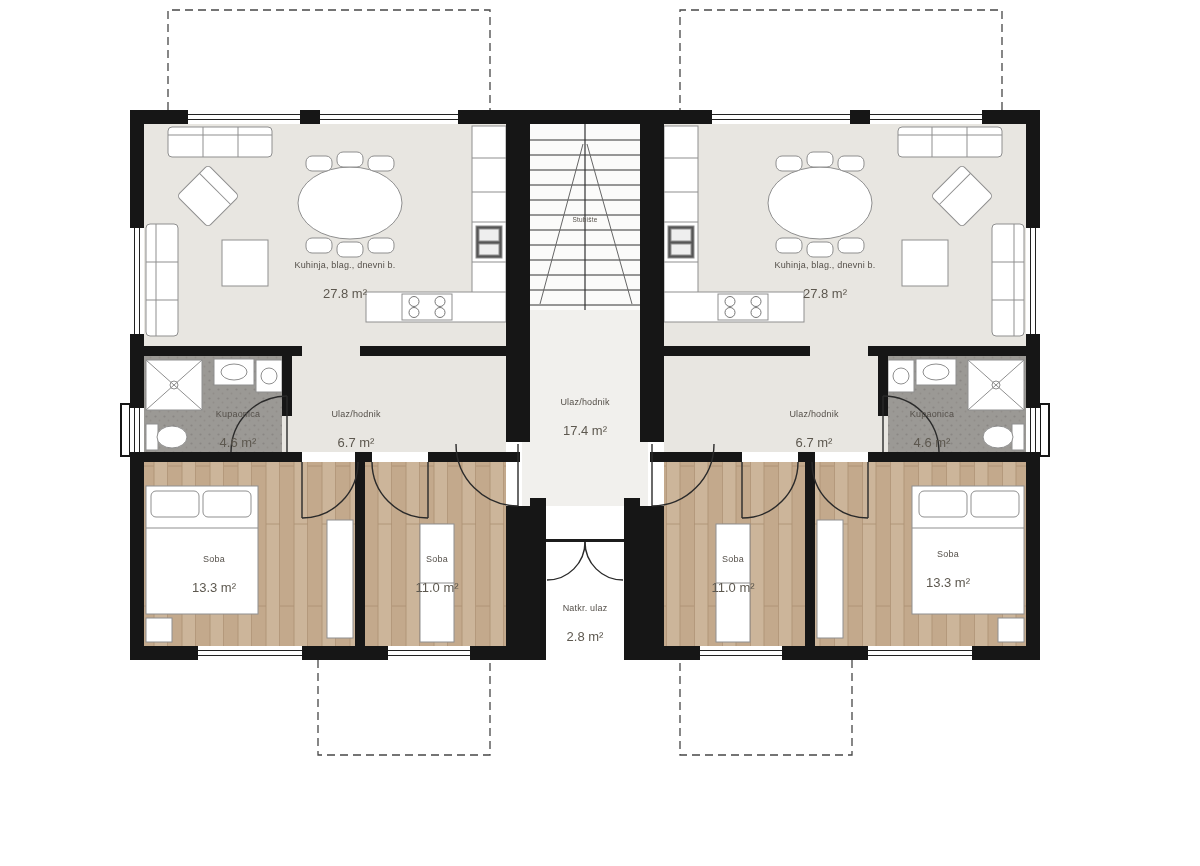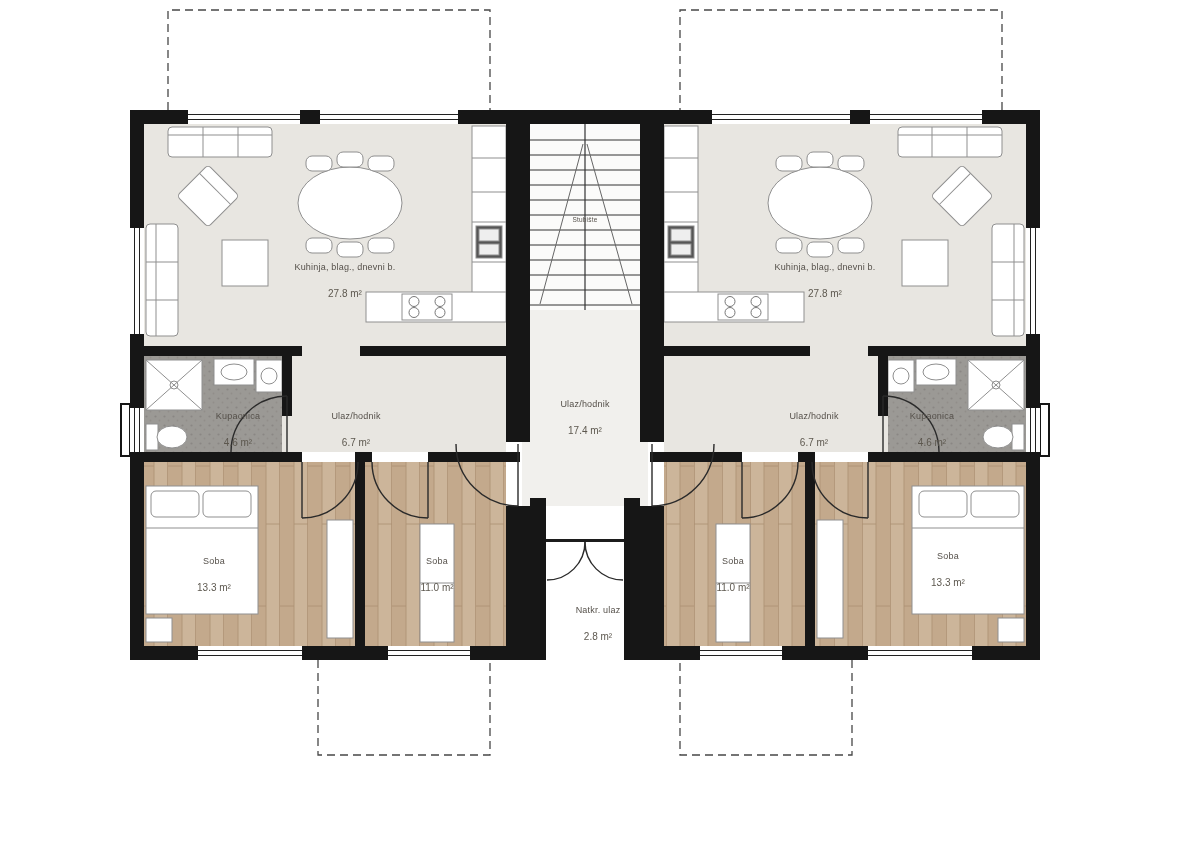--- a/index.html
+++ b/index.html
@@ -7,21 +7,21 @@
     position:relative;width:1200px;height:866px;background:#ffffff;
     font-family:"Liberation Sans", sans-serif;overflow:hidden;
   }
   .plan-svg{position:absolute;left:0;top:0;z-index:1;}
   
   .lbl{
     position:absolute;transform:translate(-50%,-50%);
     text-align:center;color:#55504a;z-index:3;white-space:nowrap;line-height:1.25;
   }
   .lname{font-size:9px;letter-spacing:.2px;margin-top:37px;}
-  .larea{font-size:10px;margin-top:15px;color:#5d584f;}
+  .larea{font-size:13px;margin-top:15px;color:#5d584f;}
   .lbl.tiny .lname{font-size:6.5px;}
   
   .watermark{
     position:absolute;left:600px;top:450px;transform:translate(-50%,-50%);
     z-index:2;text-align:center;opacity:.45;pointer-events:none;
   }
   .wm-row{display:flex;align-items:center;justify-content:center;gap:14px;}
   .wm-brand{
     font-size:112px;font-weight:bold;color:#c2c2c2;letter-spacing:4px;line-height:.9;
   }
@@ -240,18 +240,18 @@
 
   <div class="lbl tiny" style="left:585px;top:202px">
     <div class="lname">Stubište</div>
   </div>
 
   <div class="lbl" style="left:585px;top:400px">
     <div class="lname">Ulaz/hodnik</div>
     <div class="larea">17.4 m²</div>
   </div>
 
-  <div class="lbl" style="left:598px;top:606px">
+  <div class="lbl" style="left:585px;top:606px">
     <div class="lname">Natkr. ulaz</div>
     <div class="larea">2.8 m²</div>
   </div>
 
 </div>
 
 </body></html>

